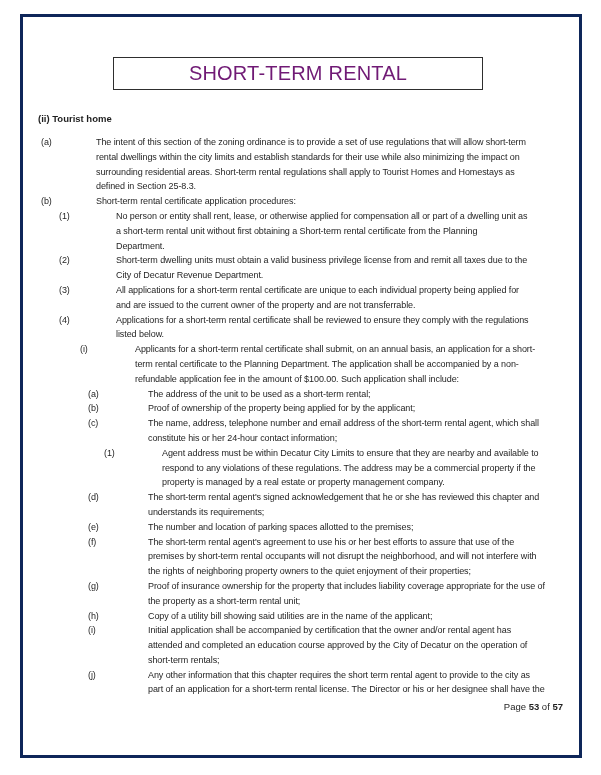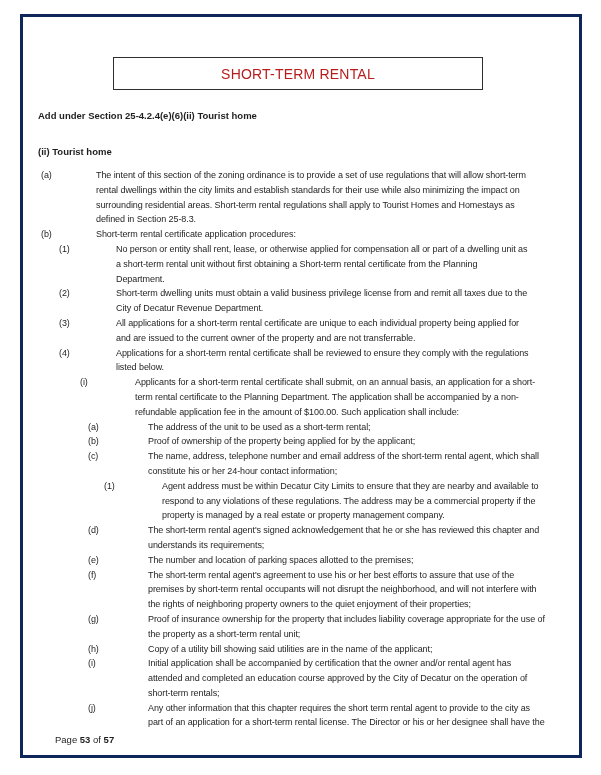--- a/index.html
+++ b/index.html
@@ -10,54 +10,53 @@
   .sheet{
     position:absolute;left:20px;top:14px;width:562px;height:744px;
     border:3px solid #0e2659;box-sizing:border-box;background:#ffffff;
     overflow:hidden;
   }
   .title-box{
     margin:40px 0 0 90px;width:370px;height:33px;box-sizing:border-box;
     border:1.5px solid #2e2e2e;display:flex;align-items:center;justify-content:center;
   }
   .title-box .title-text{
-    font-size:14px;font-weight:400;letter-spacing:0.2px;color:#b91c1c;
+    font-size:20px;font-weight:400;letter-spacing:0.2px;color:#701a75;
   }
   .heading{
     margin:19px 0 0 15px;font-size:9.5px;font-weight:bold;line-height:14px;
   }
   .subheading{
     margin:22px 0 0 15px;font-size:9.5px;font-weight:bold;line-height:14px;
   }
   .doc-body{
     margin-top:9px;font-size:9px;line-height:14.8px;letter-spacing:-0.08px;
   }
   .item{display:flex;align-items:flex-start;}
   .item .lbl{flex:0 0 auto;}
   .item .txt{flex:1 1 auto;white-space:pre-line;margin-left:39px;}
   .l1{margin-left:18px;} .l1 .lbl{width:16px;}
   .l2{margin-left:36px;} .l2 .lbl{width:18px;}
   .l3{margin-left:57px;} .l3 .lbl{width:16px;}
   .l4{margin-left:65px;} .l4 .lbl{width:21px;}
   .l5{margin-left:81px;} .l5 .lbl{width:19px;}
   .footer{
-    margin-top:3px;text-align:left;padding-right:16px;font-size:9.5px;line-height:14px;padding-left:32px;
+    margin-top:3px;text-align:right;padding-right:16px;font-size:9.5px;line-height:14px;padding-left:32px;
   }
   .footer span,.footer b{white-space:pre;}
 </style>
 </head>
 <body>
 
 <div class="sheet">
 
   <div class="title-box">
     <span class="title-text">SHORT-TERM RENTAL</span>
   </div>
 
-  <div class="heading">Add under Section 25-4.2.4(e)(6)(ii) Tourist home</div>
   <div class="subheading">(ii) Tourist home</div>
 
   <div class="doc-body">
 
     <div class="item l1">
       <span class="lbl">(a)</span>
       <span class="txt">The intent of this section of the zoning ordinance is to provide a set of use regulations that will allow short-term
 rental dwellings within the city limits and establish standards for their use while also minimizing the impact on
 surrounding residential areas. Short-term rental regulations shall apply to Tourist Homes and Homestays as
 defined in Section 25-8.3.</span>

